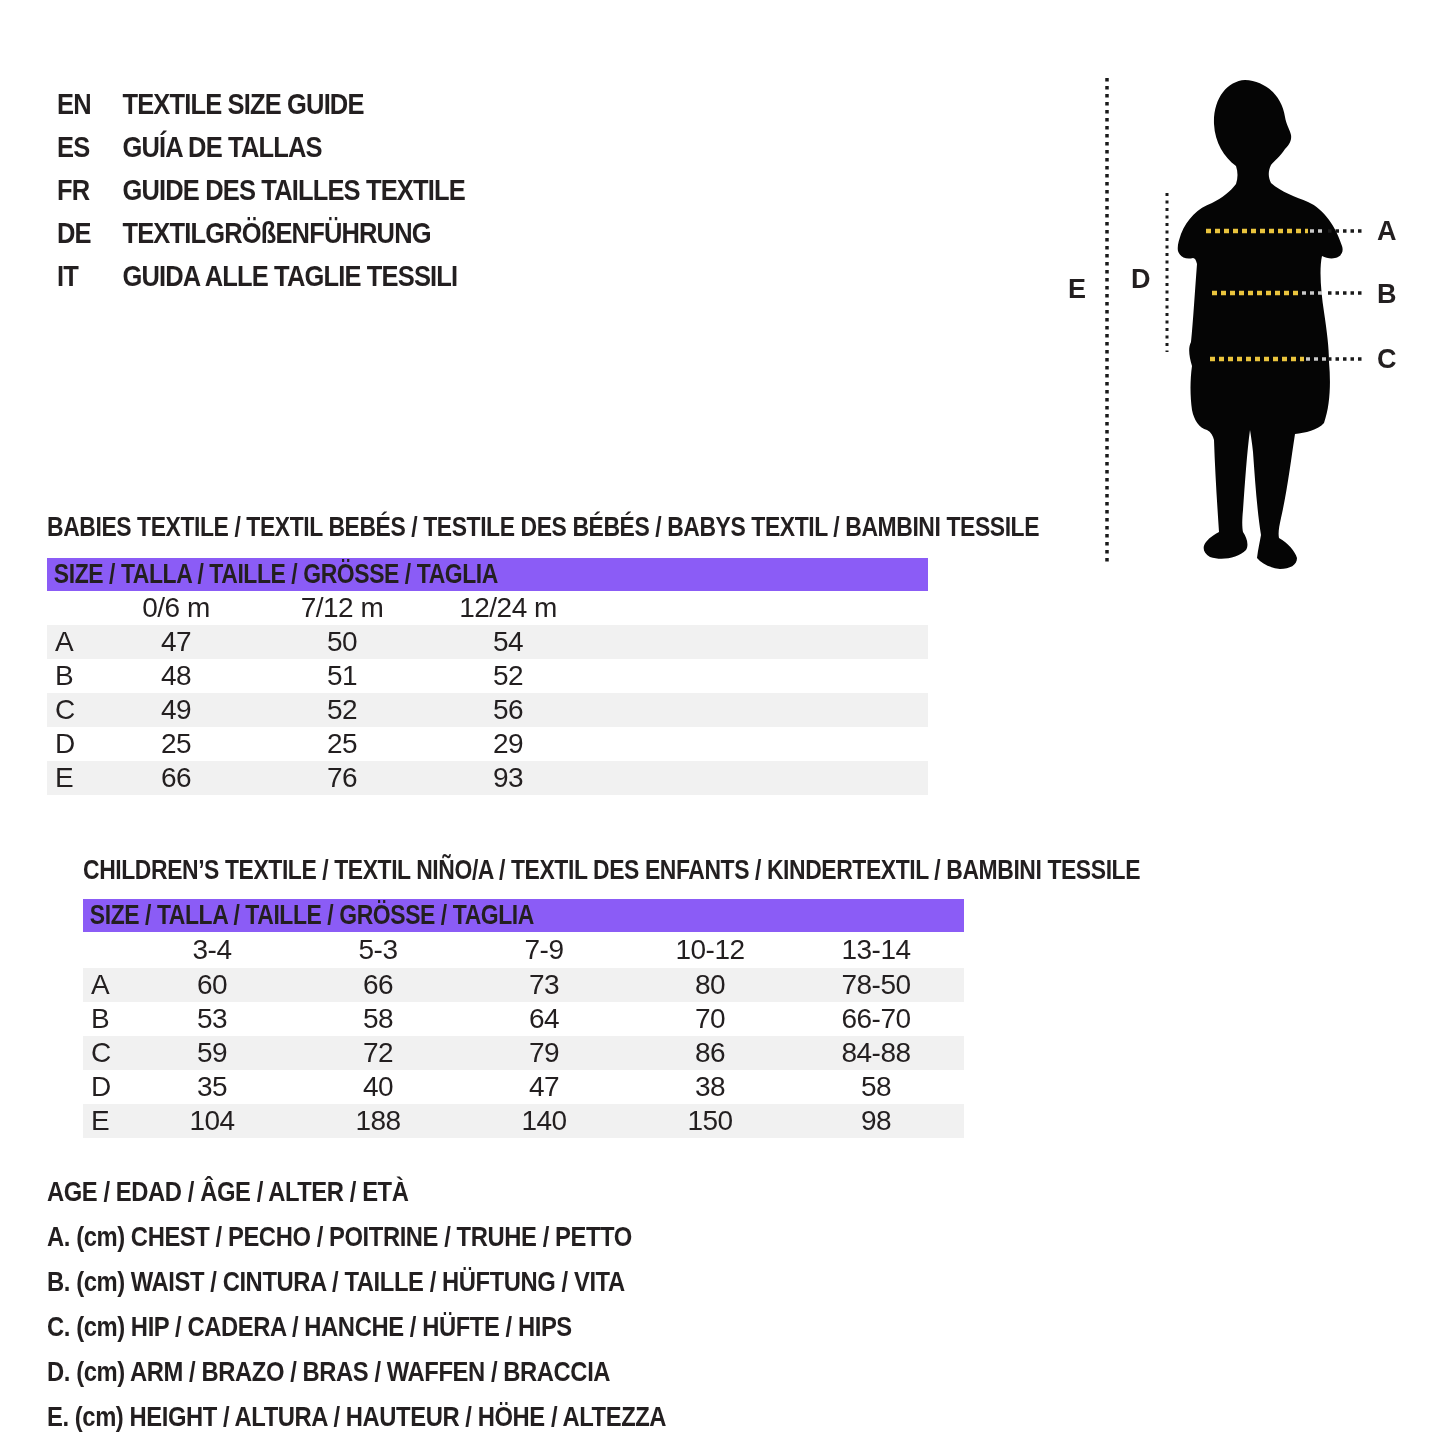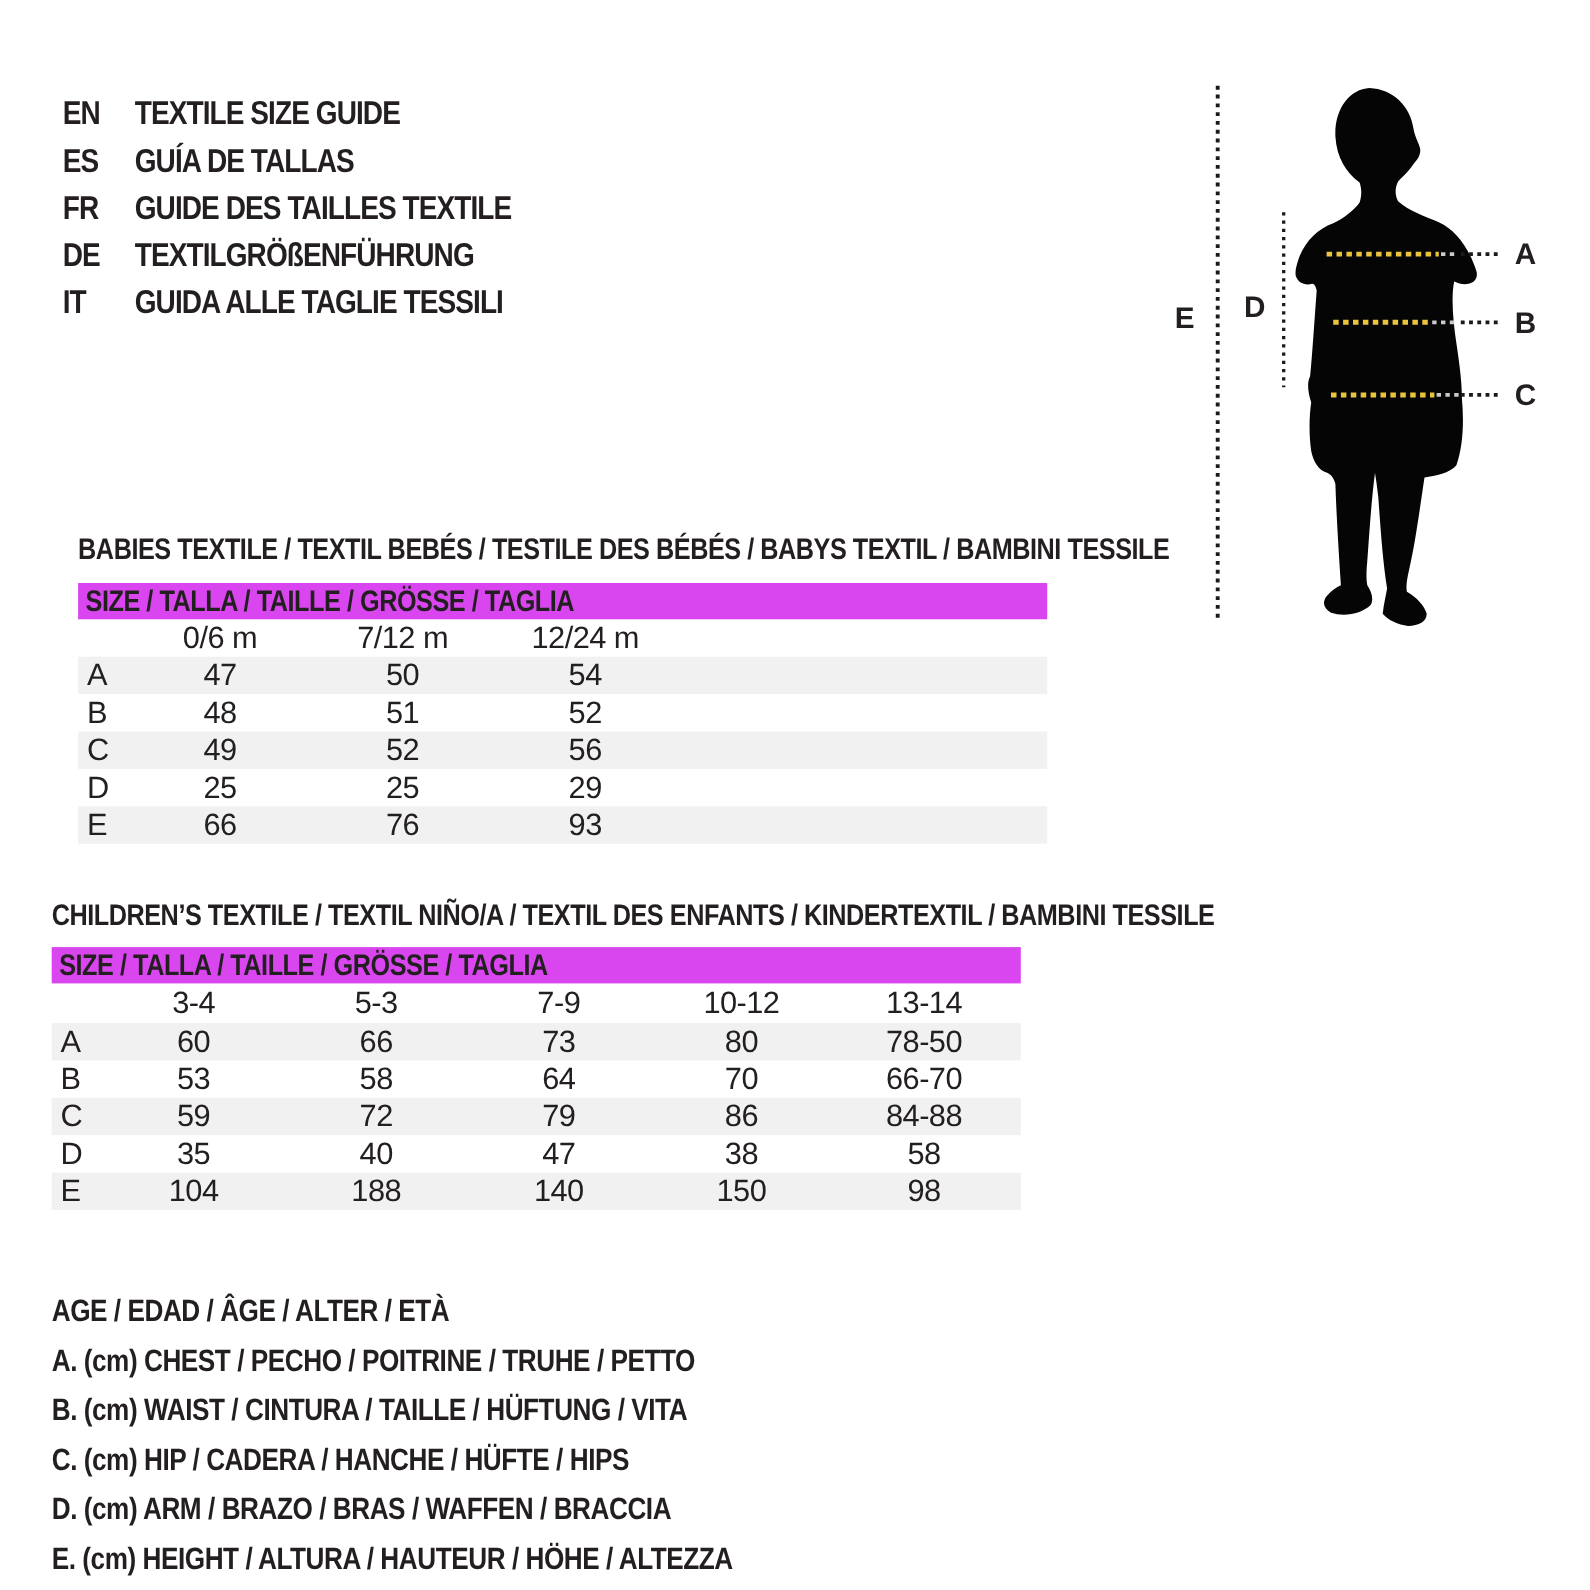--- a/index.html
+++ b/index.html
@@ -15,21 +15,21 @@
 
   
   .figure{position:absolute;left:1060px;top:60px;width:385px;height:520px;}
   .fig-label{font-family:"Liberation Sans",sans-serif;font-size:27px;font-weight:700;fill:#231f20;}
 
   
   .section{position:absolute;left:47px;width:881px;}
   .section-title{position:absolute;left:0;top:0;height:34px;line-height:34px;
                  font-size:27px;font-weight:700;letter-spacing:-0.5px;white-space:nowrap;
                  transform:scaleX(0.85);transform-origin:0 50%;}
-  .size-bar{position:absolute;left:0;width:881px;height:33px;background:#d946ef;
+  .size-bar{position:absolute;left:0;width:881px;height:33px;background:#8b5cf6;
             display:flex;align-items:center;}
   .size-bar span{font-size:27px;font-weight:700;letter-spacing:-0.5px;white-space:nowrap;
                  padding-left:8px;transform:scaleX(0.85);transform-origin:0 50%;}
   .trow{position:absolute;left:0;width:881px;height:34px;display:flex;align-items:center;
         font-size:28px;font-weight:400;letter-spacing:-0.5px;}
   .trow.alt{background:#f1f1f1;}
   .trow .lbl{width:46px;flex:0 0 46px;padding-left:8px;box-sizing:border-box;}
   .trow .col{width:166px;flex:0 0 166px;text-align:center;}
 
   
@@ -127,21 +127,21 @@
     <line x1="1306" y1="359" x2="1326" y2="359" stroke="#c9c9c9" stroke-width="3.5" stroke-dasharray="4 4"></line>
     <line x1="1328" y1="359" x2="1363" y2="359" stroke="#1a1a1a" stroke-width="3.5" stroke-dasharray="3.5 4"></line>
 
     <text class="fig-label" x="1377" y="240">A</text>
     <text class="fig-label" x="1377" y="303">B</text>
     <text class="fig-label" x="1377" y="368">C</text>
     <text class="fig-label" x="1131" y="288">D</text>
     <text class="fig-label" x="1068" y="298">E</text>
   </svg>
 
-  <section class="section" style="top:482px;height:285px;margin-left:24px;">
+  <section class="section" style="top:510px;height:285px;">
     <div class="section-title">BABIES TEXTILE / TEXTIL BEBÉS / TESTILE DES BÉBÉS / BABYS TEXTIL / BAMBINI TESSILE</div>
     <div class="size-bar" style="top:48px;">
       <span>SIZE / TALLA / TAILLE / GRÖSSE / TAGLIA</span>
     </div>
     <div class="trow" style="top:81px;">
       <span class="lbl"></span>
       <span class="col">0/6 m</span>
       <span class="col">7/12 m</span>
       <span class="col">12/24 m</span>
     </div>
@@ -170,21 +170,21 @@
       <span class="col">29</span>
     </div>
     <div class="trow alt" style="top:251px;">
       <span class="lbl">E</span>
       <span class="col">66</span>
       <span class="col">76</span>
       <span class="col">93</span>
     </div>
   </section>
 
-  <section class="section" style="top:815px;height:285px;">
+  <section class="section" style="top:853px;height:285px;margin-left:36px;">
     <div class="section-title">CHILDREN’S TEXTILE / TEXTIL NIÑO/A / TEXTIL DES ENFANTS / KINDERTEXTIL / BAMBINI TESSILE</div>
     <div class="size-bar" style="top:46px;">
       <span>SIZE / TALLA / TAILLE / GRÖSSE / TAGLIA</span>
     </div>
     <div class="trow" style="top:79px;height:36px;">
       <span class="lbl"></span>
       <span class="col">3-4</span>
       <span class="col">5-3</span>
       <span class="col">7-9</span>
       <span class="col">10-12</span>

